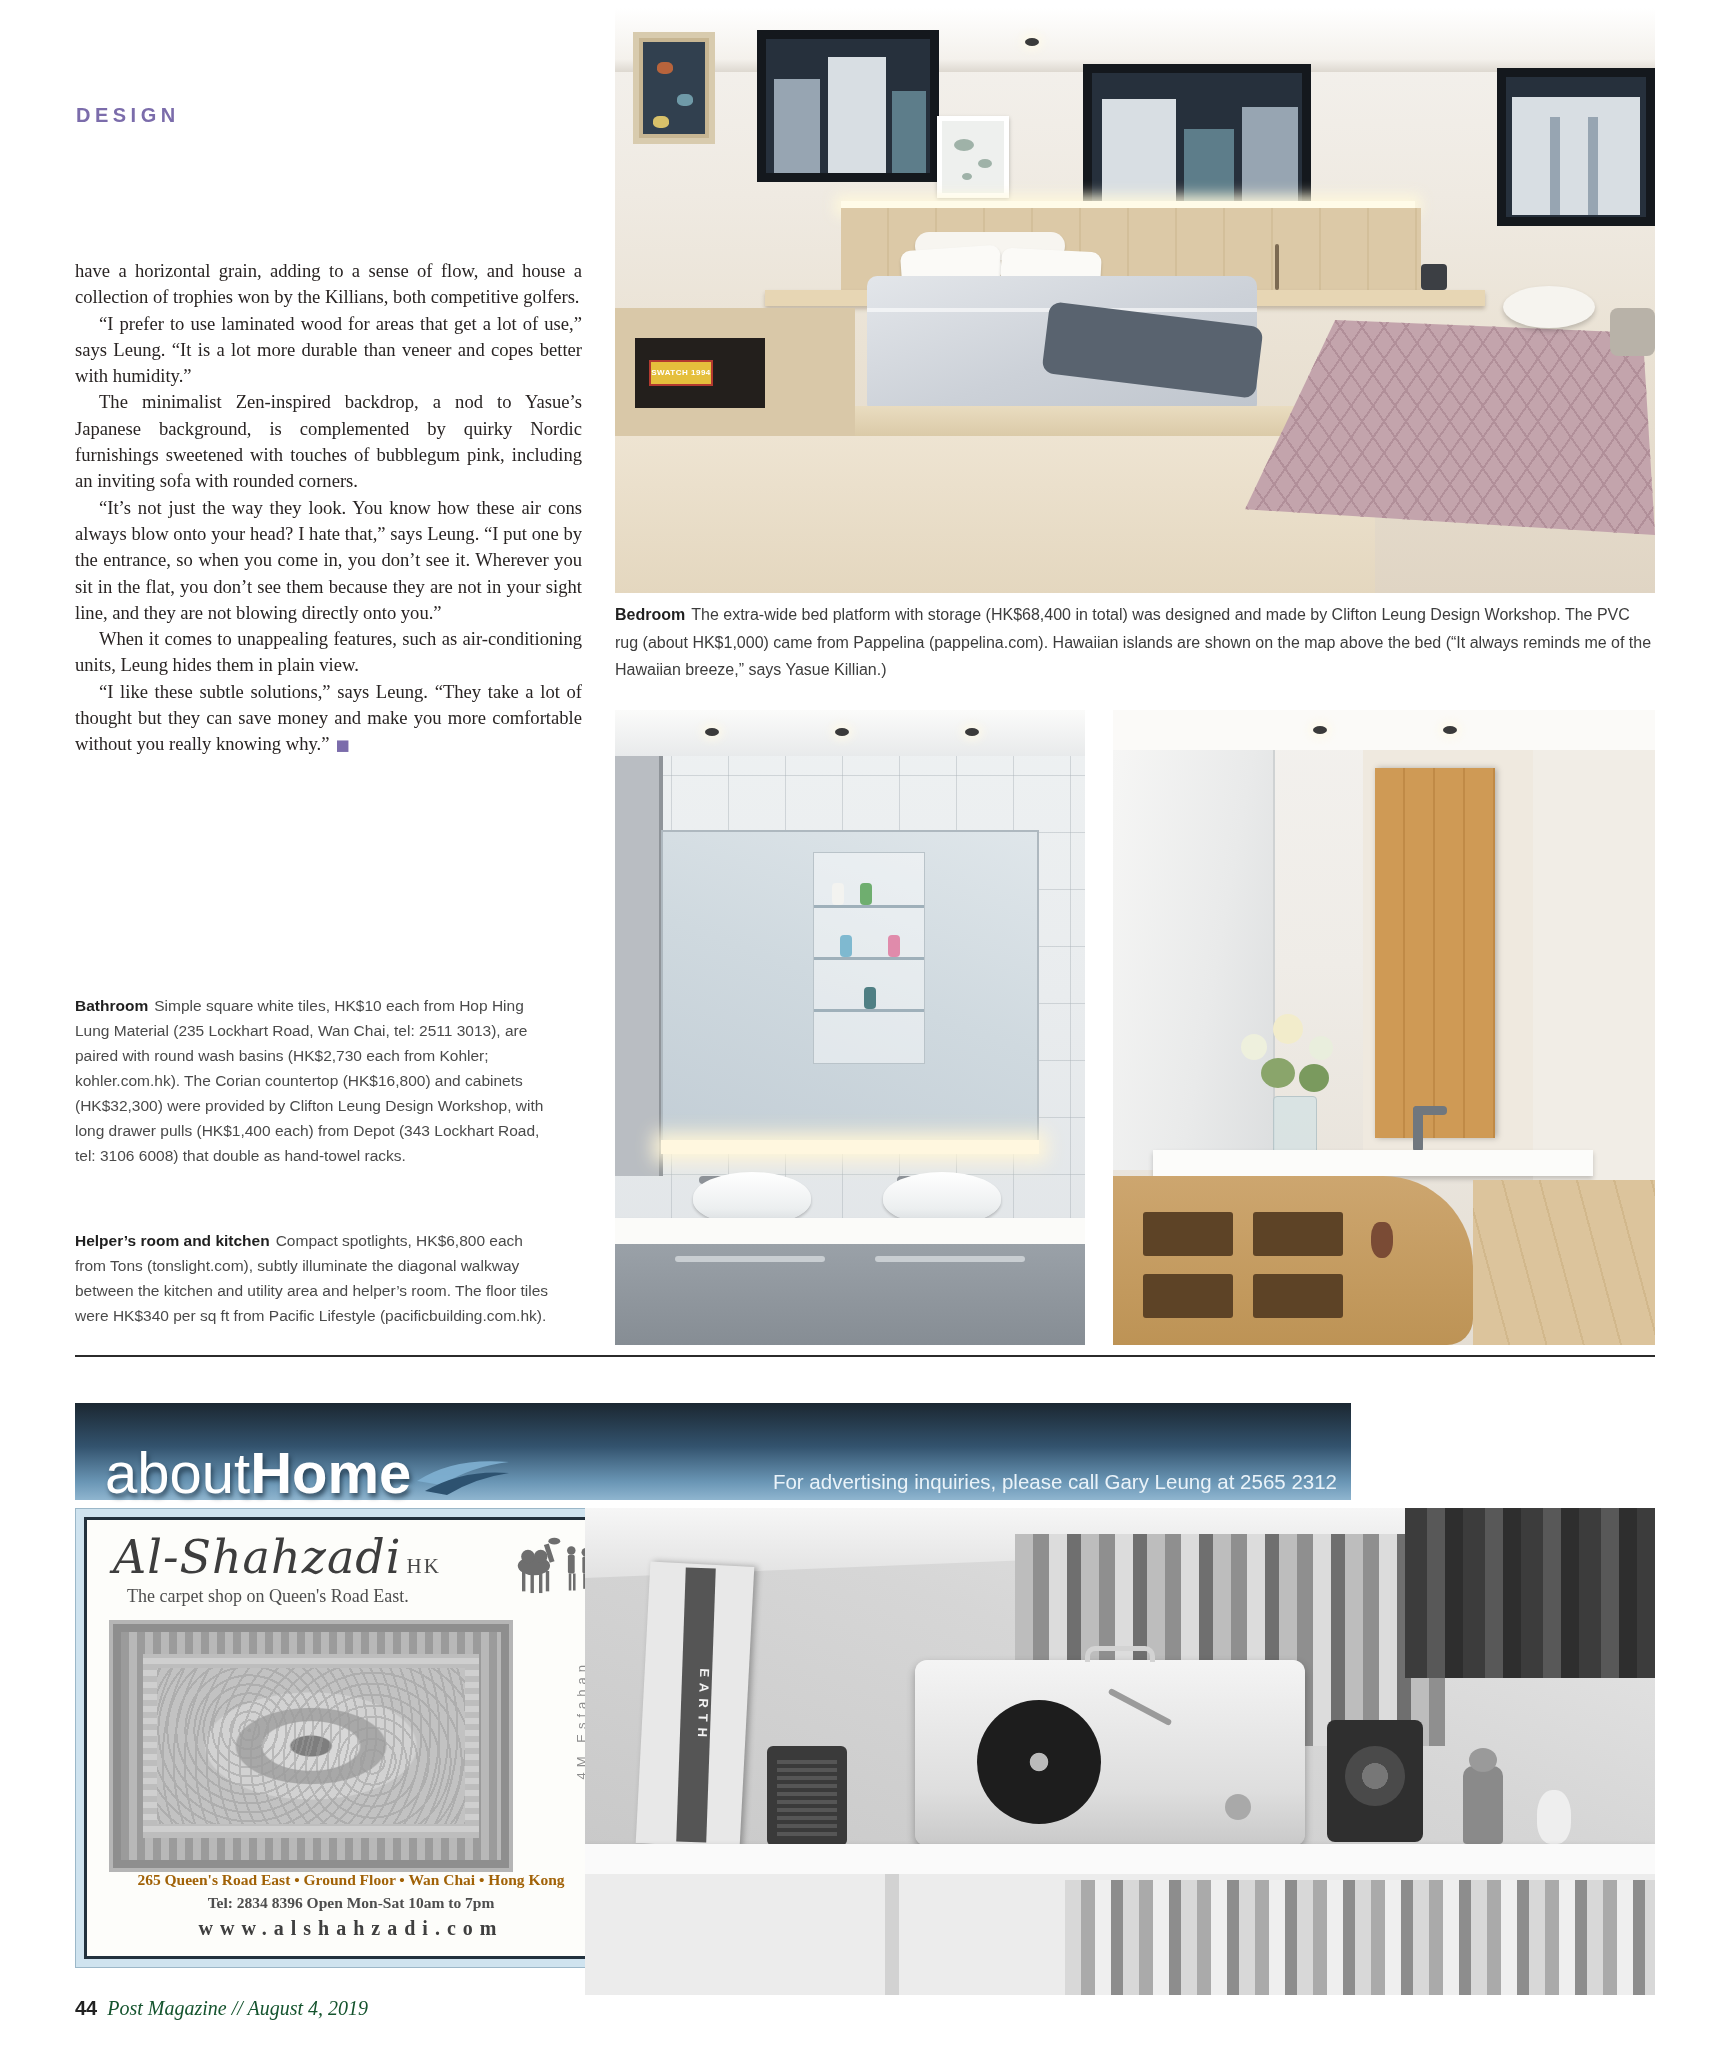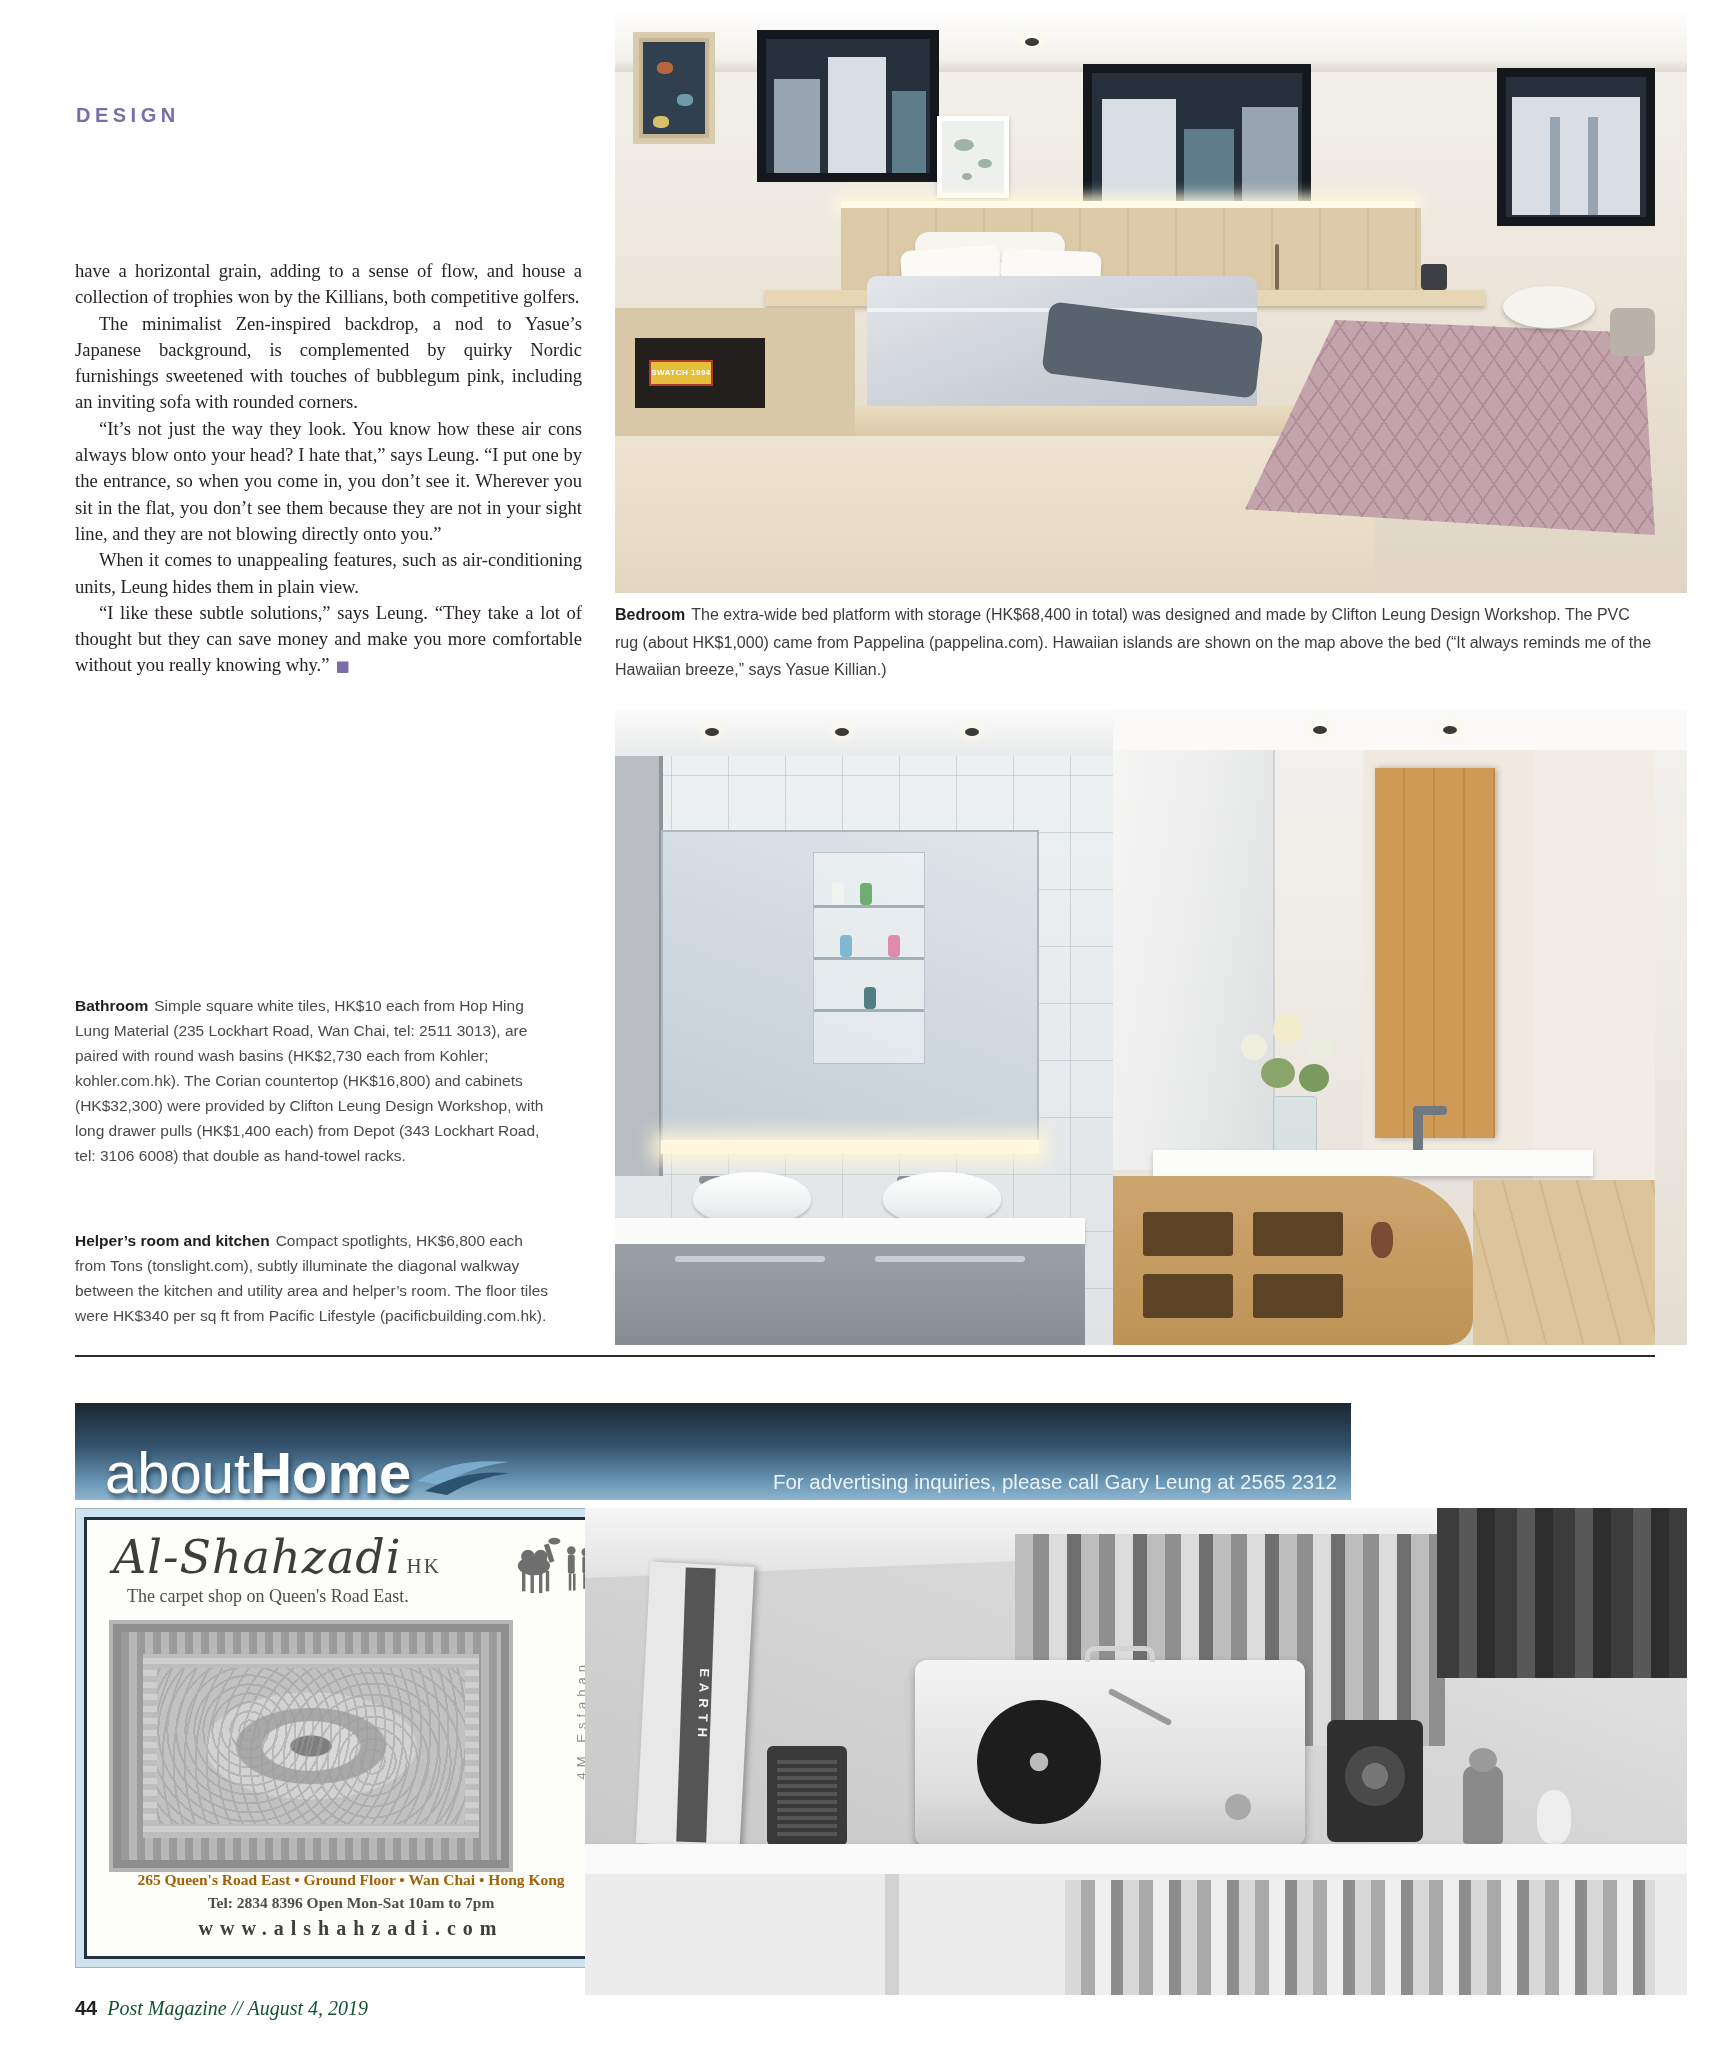--- a/index.html
+++ b/index.html
@@ -19,21 +19,21 @@
   .endmark{color:#7b6cab;font-size:15px;margin-left:6px;font-family:"DejaVu Sans",sans-serif;}
 
   
   .caption{position:absolute;font-family:"Liberation Sans",sans-serif;color:#4a4a4a;}
   .cap-label{font-weight:bold;color:#1f1f1f;margin-right:6px;}
   .bathroom-caption{left:75px;top:993px;width:478px;font-size:15.5px;line-height:25px;}
   .helpers-caption{left:75px;top:1228px;width:478px;font-size:15.5px;line-height:25px;}
   .bedroom-caption{left:615px;top:601px;width:1040px;font-size:16px;line-height:27.5px;color:#3c3c3c;}
 
   
-  .photo{position:absolute;overflow:hidden;padding-left:32px;}
+  .photo{position:absolute;overflow:hidden;}
 
   
   .bedroom-photo{left:615px;top:8px;width:1040px;height:585px;
      background:linear-gradient(180deg,#f4f2ef 0%,#efeae2 32%,#eae2d4 58%,#e0d5c4 100%);}
   .br-ceiling{position:absolute;left:0;top:0;width:100%;height:64px;
      background:linear-gradient(180deg,#ffffff 0%,#f4f1ec 80%,#ddd8d0 100%);}
   .spotlight{position:absolute;width:14px;height:8px;border-radius:50%;background:#3a3a3a;box-shadow:0 0 10px 4px rgba(255,250,230,.8);}
   .br-window{position:absolute;background:#26303c;border:9px solid #14181d;box-sizing:border-box;}
   .w1{left:142px;top:22px;width:182px;height:152px;}
   .w2{left:468px;top:56px;width:228px;height:152px;}
@@ -210,20 +210,21 @@
 </style>
 </head>
 <body>
 
 <div class="page">
 
   <div class="design-label">DESIGN</div>
 
   <div class="article">
     <p class="first">have a horizontal grain, adding to a sense of flow, and house a collection of trophies won by the Killians, both competitive golfers.</p>
+    <p>“I prefer to use laminated wood for areas that get a lot of use,” says Leung. “It is a lot more durable than veneer and copes better with humidity.”</p>
     <p>The minimalist Zen-inspired backdrop, a nod to Yasue’s Japanese background, is complemented by quirky Nordic furnishings sweetened with touches of bubblegum pink, including an inviting sofa with rounded corners.</p>
     <p>“It’s not just the way they look. You know how these air cons always blow onto your head? I hate that,” says Leung. “I put one by the entrance, so when you come in, you don’t see it. Wherever you sit in the flat, you don’t see them because they are not in your sight line, and they are not blowing directly onto you.”</p>
     <p>When it comes to unappealing features, such as air-conditioning units, Leung hides them in plain view.</p>
     <p><span>“I like these subtle solutions,” says Leung. “They take a lot of thought but they can save money and make you more comfortable without you really knowing why.”</span><span class="endmark">■</span></p>
   </div>
 
   <div class="caption bathroom-caption">
     <span class="cap-label">Bathroom</span><span>Simple square white tiles, HK$10 each from Hop Hing Lung Material (235 Lockhart Road, Wan Chai, tel: 2511 3013), are paired with round wash basins (HK$2,730 each from Kohler; kohler.com.hk). The Corian countertop (HK$16,800) and cabinets (HK$32,300) were provided by Clifton Leung Design Workshop, with long drawer pulls (HK$1,400 each) from Depot (343 Lockhart Road, tel: 3106 6008) that double as hand-towel racks.</span>
   </div>
   <div class="caption helpers-caption">

